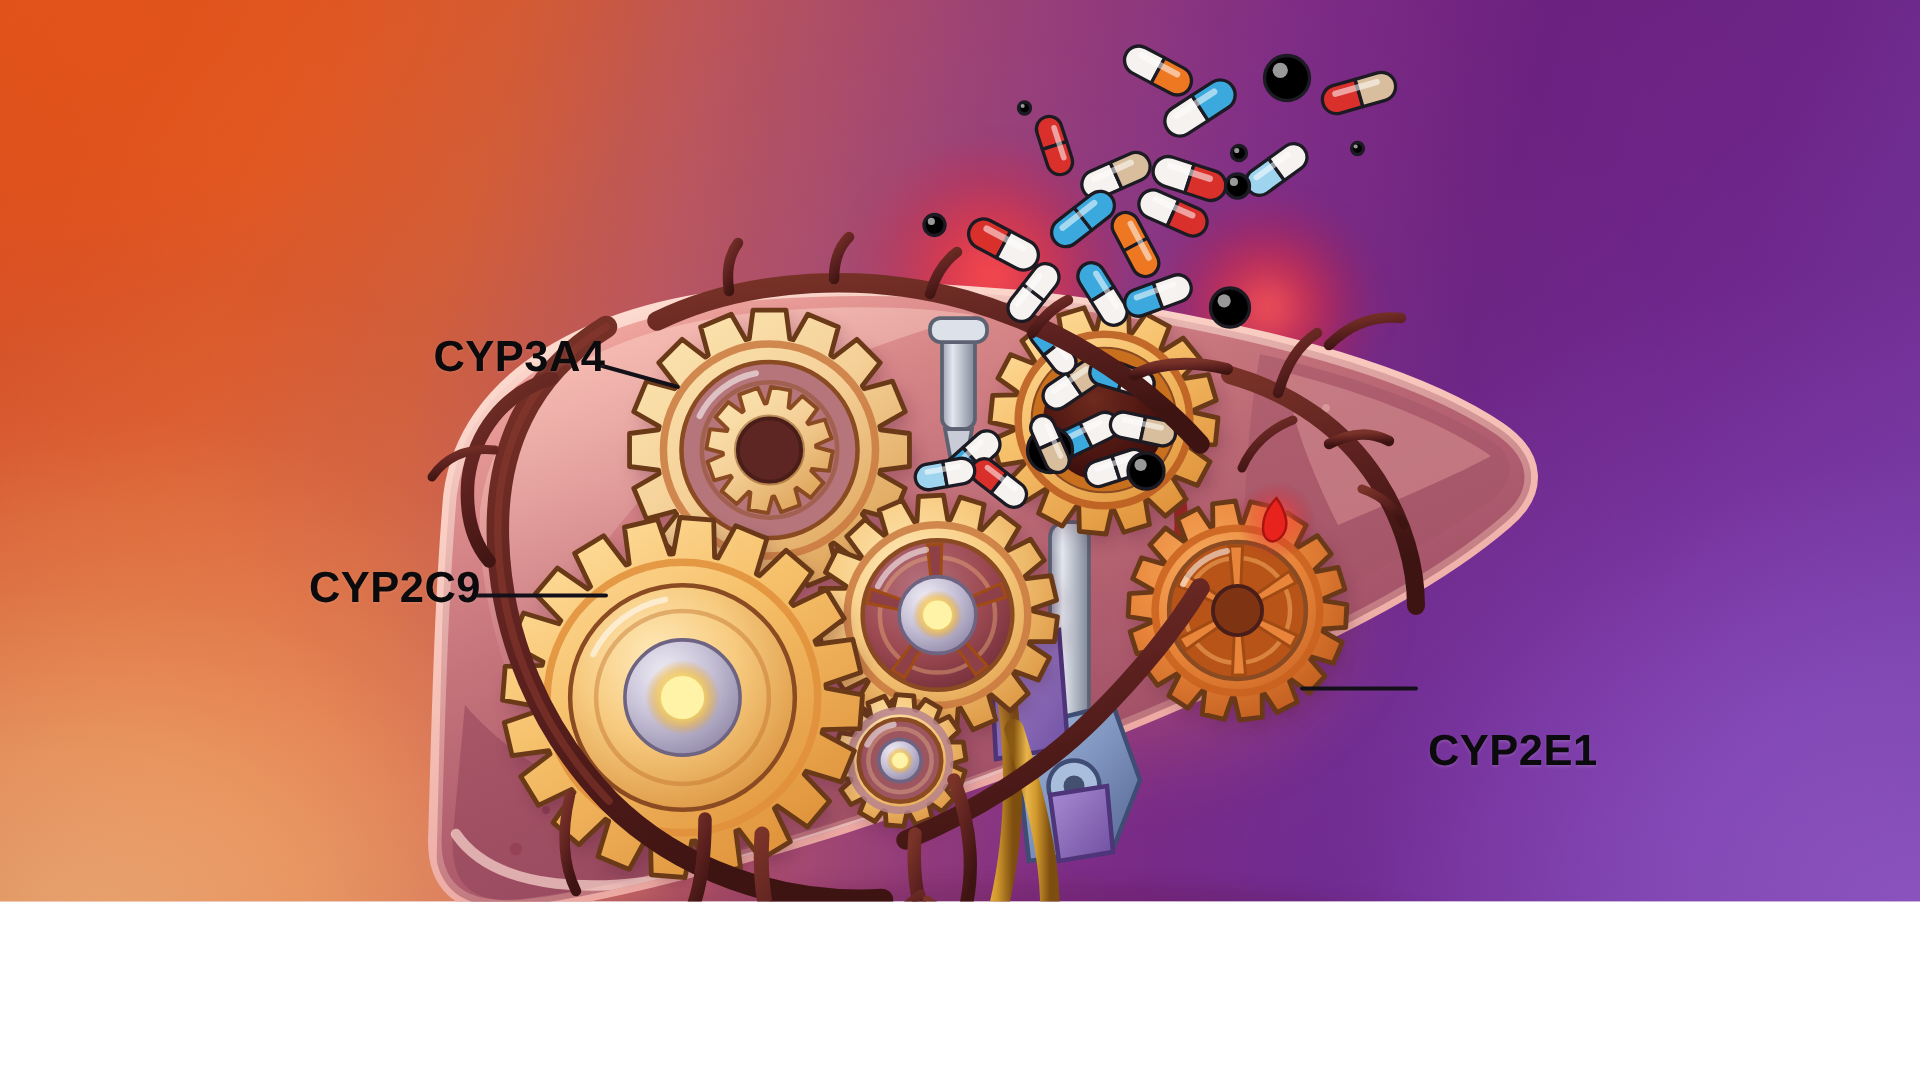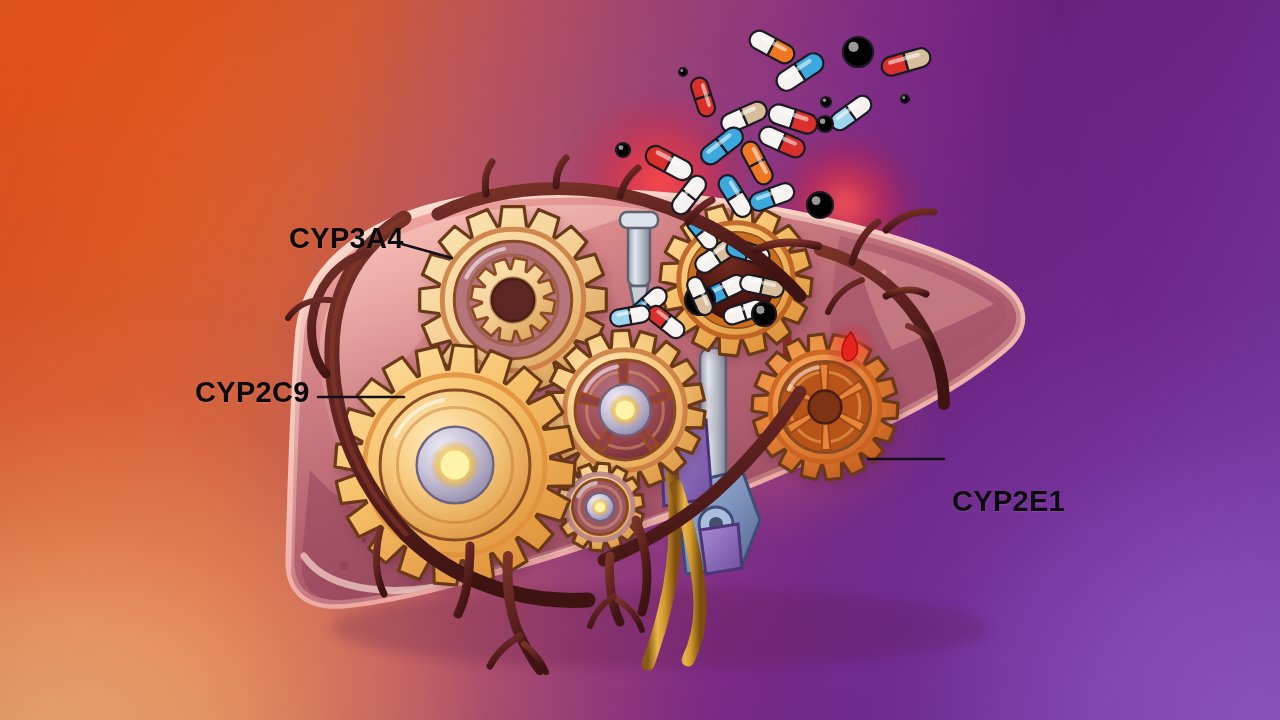--- a/index.html
+++ b/index.html
@@ -6,21 +6,21 @@
   * { margin:0; padding:0; box-sizing:border-box; }
 
   html, body {
     width:1280px; height:720px;
     overflow:hidden;
     font-family:"Liberation Sans", sans-serif;
   }
 
   #stage {
     position:relative;
-    width:1280px; height:720px;
+    width:1280px; height:601px;
     overflow:hidden;
   }
 
   
   #bg-base {
     position:absolute; inset:0;
     background:linear-gradient(105deg,
         #E8521C 0%,
         #E05A22 13%,
         #D15C35 24%,
@@ -602,16 +602,16 @@
       </g>
 
     <g stroke="#14101A" stroke-width="2.6" stroke-linecap="round" fill="none">
       <path id="leader-cyp3a4" d="M398 243 L452 258"></path>
       <path id="leader-cyp2c9" d="M318 397 L404 397"></path>
       <path id="leader-cyp2e1" d="M868 459 L944 459"></path>
     </g>
   </svg>
 
   <div class="callout" id="label-cyp3a4" style="left: 289px; top: 224px;">CYP3A4</div>
-  <div class="callout" id="label-cyp2c9" style="left: 195px; top: 378px;">CYP2C9</div>
+  <div class="callout" id="label-cyp2c9" style="left: 206px; top: 378px;">CYP2C9</div>
   <div class="callout" id="label-cyp2e1" style="left: 952px; top: 443px; margin-top: 44px;">CYP2E1</div>
 
 </div>
 
 </body></html>

